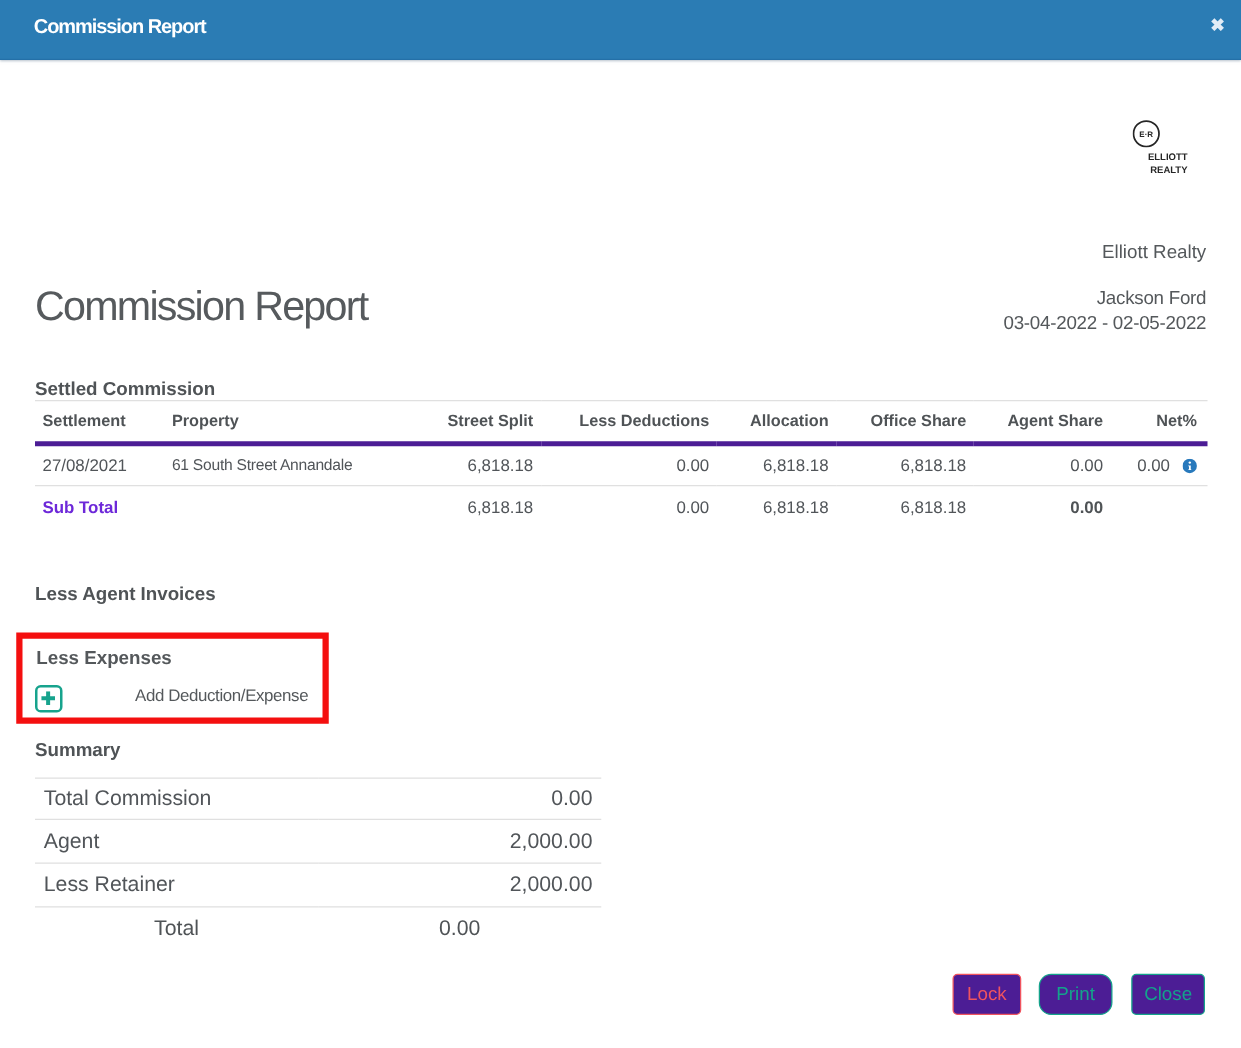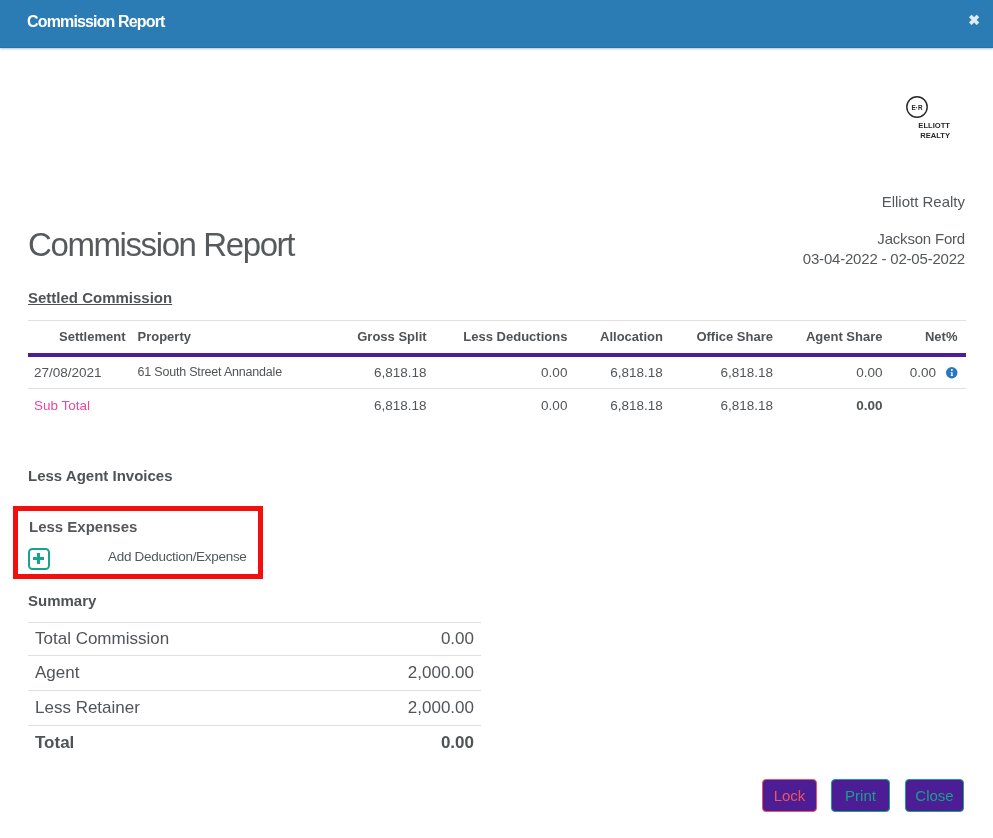--- a/index.html
+++ b/index.html
@@ -42,29 +42,29 @@
   position:absolute; left:9.5px; top:37px; width:22px; height:21.5px;
   border:2px solid #17a38d; border-radius:4.5px; background:#fff;
 }
 .addbtn svg { display:block; margin:3.3px auto 0; }
 .addlabel { position:absolute; left:90px; top:37.5px; font-size:13.5px; letter-spacing:-0.3px; color:#54585b; white-space:nowrap; }
 .sumtable { position:absolute; left:28px; top:621.5px; width:453px; font-size:17px; color:#515559; }
 .sumtable td { padding:0 7px; height:35px; vertical-align:middle; }
 .sumtable tr:first-child td { height:33px; }
 .sumtable tr { border-top:1px solid #e0e0e0; }
 .sumtable .r { text-align:right; }
-.sumtable .b { font-weight:bold; color:#4f5356; }
+.sumtable .b { font-weight:normal; color:#4f5356;text-align:center; }
 .btnrow { position:absolute; right:29px; top:779px; }
 .btn {
   display:inline-block; height:33px; line-height:31px;
   border-radius:4px; font-size:15px; text-align:center;
   background:#4c1d95; margin-left:14px;
 }
 .btn.lock { width:55px; }
-.btn.print { width:59px; margin-left:14px; }
+.btn.print { width:59px; margin-left:14px;border-radius:10px; }
 .btn.close { width:59px; margin-left:15px; }
 .btn-red { border:1px solid #f0545f; color:#f0545f; }
 .btn-teal { border:1px solid #14a38b; color:#14a38b; }
 </style>
 </head>
 <body>
 <div class="titlebar">
   <div class="t">Commission Report</div>
   <div class="x">✖</div>
 </div>
@@ -75,38 +75,38 @@
     <text x="11" y="13.6" text-anchor="middle" font-family="Liberation Sans, sans-serif" font-size="6.4" font-weight="bold" fill="#262626">E·R</text>
   </svg>
   <div class="ln">ELLIOTT<br>REALTY</div>
 </div>
 
 <div class="officename">Elliott Realty</div>
 
 <div class="h1">Commission Report</div>
 <div class="agentblock">Jackson Ford<br>03-04-2022 - 02-05-2022</div>
 
-<div class="sechead" style="top:289px;text-decoration:underline;">Settled Commission</div>
+<div class="sechead" style="top:303px;">Settled Commission</div>
 
 <table class="maintable">
   <colgroup>
     <col style="width:103.5px">
       <col style="width:200px">
       <col style="width:101.1px">
     <col style="width:140.8px">
       <col style="width:95.5px">
       <col style="width:110.1px">
     <col style="width:109.5px">
       <col style="width:77.5px">
   </colgroup>
   <thead>
     <tr>
-      <th style="text-align:right;">Settlement</th>
+      <th style="text-align:left;">Settlement</th>
       <th style="text-align:left;">Property</th>
-      <th class="r">Gross Split</th>
+      <th class="r">Street Split</th>
       <th class="r">Less Deductions</th>
       <th class="r">Allocation</th>
       <th class="r">Office Share</th>
       <th class="r">Agent Share</th>
       <th class="r last">Net%</th>
     </tr>
   </thead>
   <tbody>
     <tr>
       <td>27/08/2021</td>
@@ -116,21 +116,21 @@
       <td class="r">6,818.18</td>
       <td class="r">6,818.18</td>
       <td class="r">0.00</td>
       <td class="r last">0.00<svg class="infoicon" width="11.5" height="11.5" viewBox="0 0 12 12">
             <circle cx="6" cy="6" r="6" fill="#2879bc"></circle>
             <circle cx="6.1" cy="3.2" r="1.0" fill="#fff"></circle>
             <path d="M4.8 5.6 H6.9 V8.7 H7.3 V9.4 H4.9 V8.7 H5.4 V6.3 H4.8 Z" fill="#fff"></path>
           </svg></td>
     </tr>
     <tr>
-      <td style="font-weight:normal; color:#ec4899;">Sub Total</td>
+      <td style="font-weight:bold; color:#6d28d9;">Sub Total</td>
       <td></td>
       <td class="r">6,818.18</td>
       <td class="r">0.00</td>
       <td class="r">6,818.18</td>
       <td class="r">6,818.18</td>
       <td class="r" style="font-weight:bold; color:#4f5356;">0.00</td>
       <td class="r last"></td>
     </tr>
   </tbody>
 </table>

